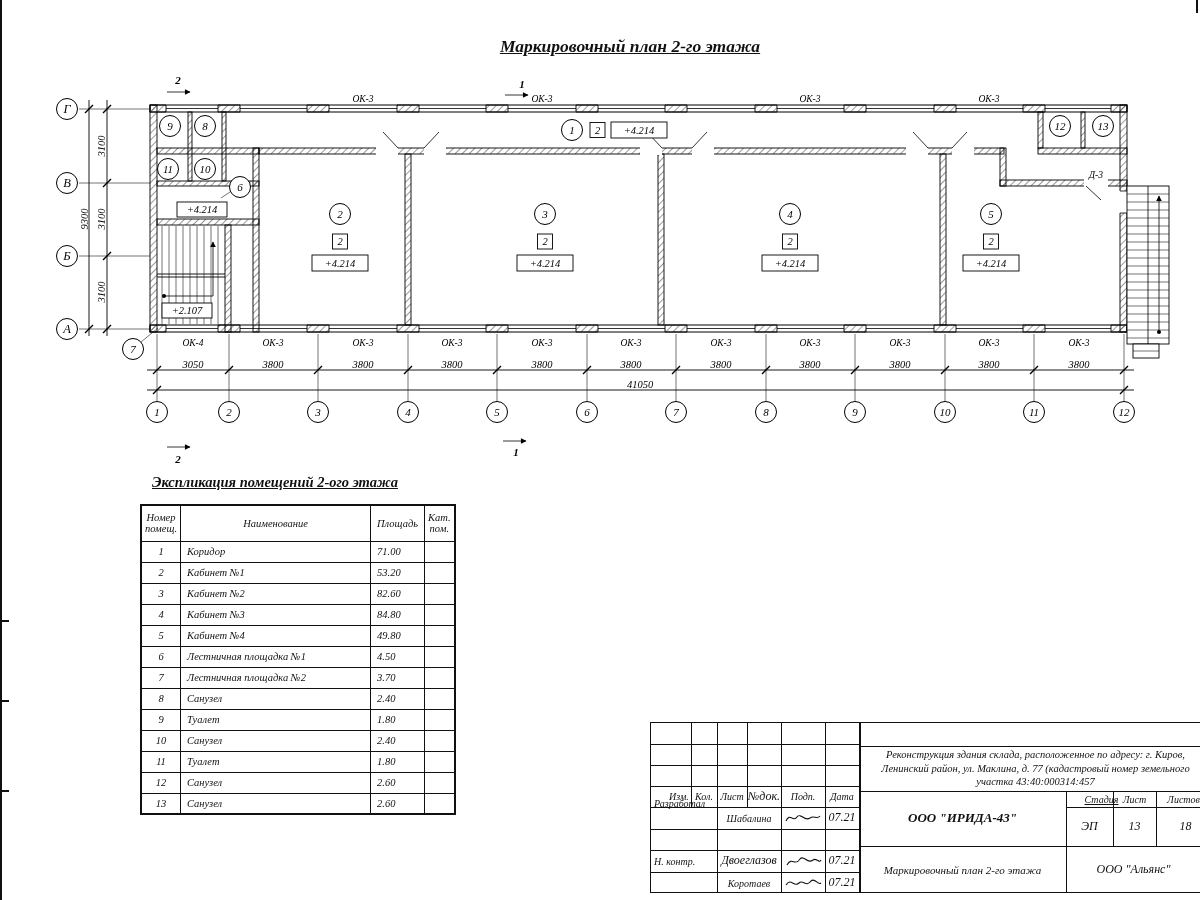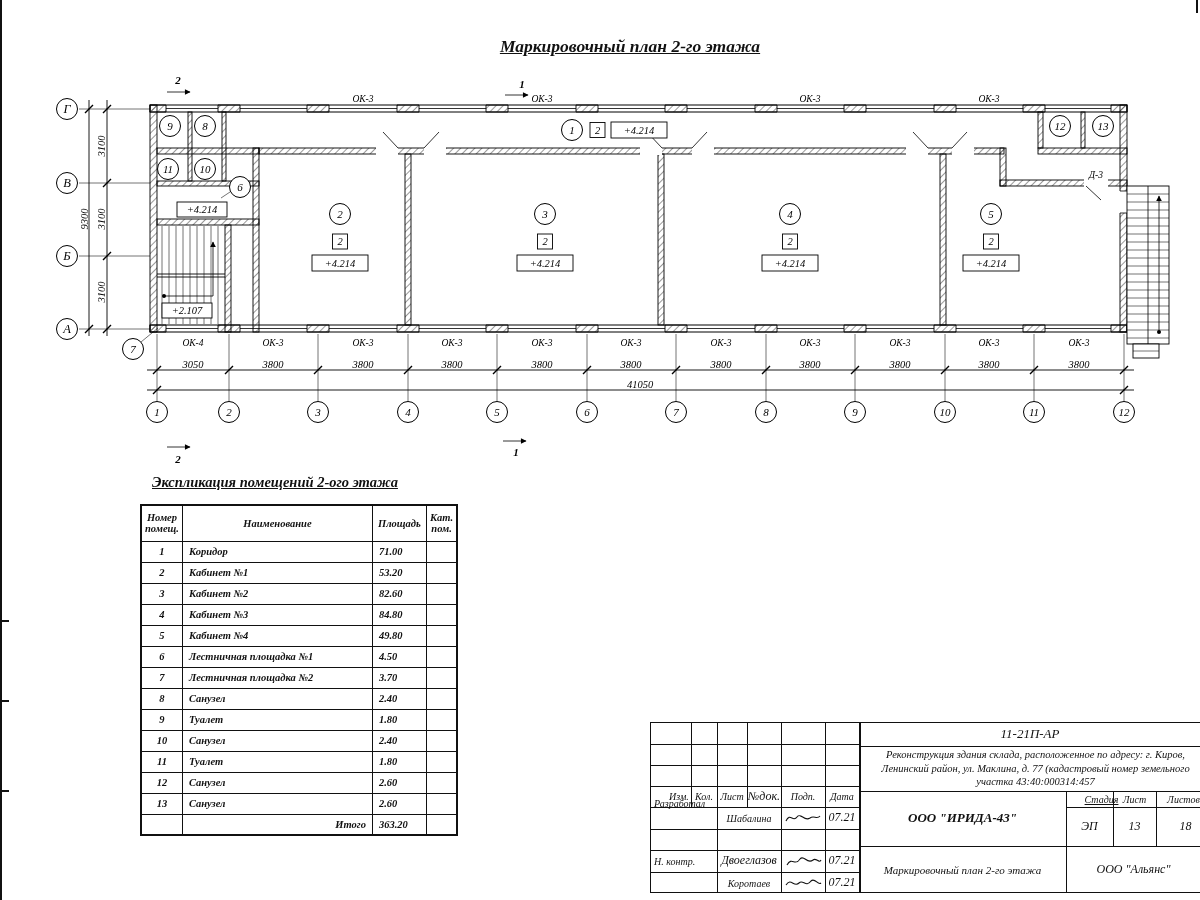--- a/index.html
+++ b/index.html
@@ -18,21 +18,21 @@
   .box{fill:#fff;stroke:#000;stroke-width:.9}
   .thin{stroke:#000;stroke-width:.55;fill:none}
   .dim{stroke:#000;stroke-width:.9;fill:none}
   .tickln{stroke:#000;stroke-width:1.4;fill:none}
   .mid{stroke:#000;stroke-width:.8;fill:none}
   .gap{fill:#fff;stroke:none}
   #schedule-title{position:absolute;left:152px;top:474px;font-size:14.5px;font-weight:bold;
                   font-style:italic;text-decoration:underline;}
   #schedule{position:absolute;left:140px;top:504px;border-collapse:collapse;font-style:italic;
             border:2px solid #111;table-layout:fixed;}
-  #schedule td,#schedule th{border:1px solid #111;font-weight:bold;font-size:10.5px;
+  #schedule td,#schedule th{border:1px solid #111;font-weight:normal;font-size:10.5px;
             font-style:italic;padding:0 3px;height:21px;box-sizing:border-box;overflow:hidden;}
   #schedule th{height:36px;text-align:center;}
   .c{text-align:center}.l{text-align:left;padding-left:6px !important}
   .r{text-align:right;padding-right:6px !important}
   #titleblock{position:absolute;left:650px;top:722px;width:550px;height:171px;
               border:1.8px solid #111;border-right:none;box-sizing:border-box;overflow:hidden;
               font-style:italic;}
   #titleblock .hl{position:absolute;height:1.3px;background:#111;}
   #titleblock .vl{position:absolute;width:1.3px;background:#111;}
   #titleblock .cell{position:absolute;display:flex;align-items:center;justify-content:center;
@@ -353,26 +353,20 @@
         <td class="l">Санузел</td>
         <td class="l">2.60</td>
         <td></td>
       </tr>
     <tr>
         <td class="c">13</td>
         <td class="l">Санузел</td>
         <td class="l">2.60</td>
         <td></td>
       </tr>
-    <tr>
-        <td></td>
-        <td class="r">Итого</td>
-        <td class="l">363.20</td>
-        <td></td>
-      </tr>
   </tbody>
 </table>
 
 <div id="titleblock">
 
   <div class="vl" style="left:208px;top:0;height:171px;width:1.5px;"></div>
   <div class="vl" style="left:40px;top:0;height:84px;"></div>
   <div class="vl" style="left:96px;top:0;height:84px;"></div>
   <div class="vl" style="left:66px;top:0;height:171px;"></div>
   <div class="vl" style="left:130px;top:0;height:171px;"></div>
@@ -419,21 +413,20 @@
 
   <div class="cell f10" style="left:0;top:149px;width:66px;height:22px;justify-content:flex-start;padding-left:3px;margin-top:25px;">ГИП</div>
   <div class="cell f10" style="left:66px;top:149px;width:64px;height:22px;text-align:center;">Коротаев</div>
   <div class="cell" style="left:130px;top:149px;width:44px;height:22px;">
     <svg width="40" height="16" viewBox="0 0 40 16">
         <path d="M3 10 C8 2 11 13 16 8 C20 4 23 13 28 6 C32 2 35 11 38 8" stroke="#111" stroke-width="1.1" fill="none"></path>
       </svg>
   </div>
   <div class="cell f95" style="left:174px;top:149px;width:34px;height:22px;">07.21</div>
 
-  <div class="cell f13" style="left:208px;top:0;width:342px;height:23px;">11-21П-АР</div>
   <div class="cell f105" style="left:212px;top:24px;width:345px;height:43px;">Реконструкция здания склада, расположенное по адресу: г. Киров, Ленинский район, ул. Маклина, д. 77 (кадастровый номер земельного участка 43:40:000314:457</div>
   <div class="cell f13 b" style="left:208px;top:68px;width:207px;height:55px;">ООО "ИРИДА-43"</div>
   <div class="cell f11" style="left:208px;top:123px;width:207px;height:48px;">Маркировочный план 2-го этажа</div>
   <div class="cell f10" style="left:427px;top:68px;width:47px;height:16px;text-decoration:underline;">Стадия</div>
   <div class="cell f10" style="left:462px;top:68px;width:43px;height:16px;">Лист</div>
   <div class="cell f10" style="left:505px;top:68px;width:55px;height:16px;">Листов</div>
   <div class="cell f12" style="left:415px;top:84px;width:47px;height:39px;">ЭП</div>
   <div class="cell f12" style="left:462px;top:84px;width:43px;height:39px;">13</div>
   <div class="cell f12" style="left:505px;top:84px;width:45px;height:39px;padding-left:7px;">18</div>
   <div class="cell f12" style="left:415px;top:123px;width:135px;height:48px;">ООО "Альянс"</div>

